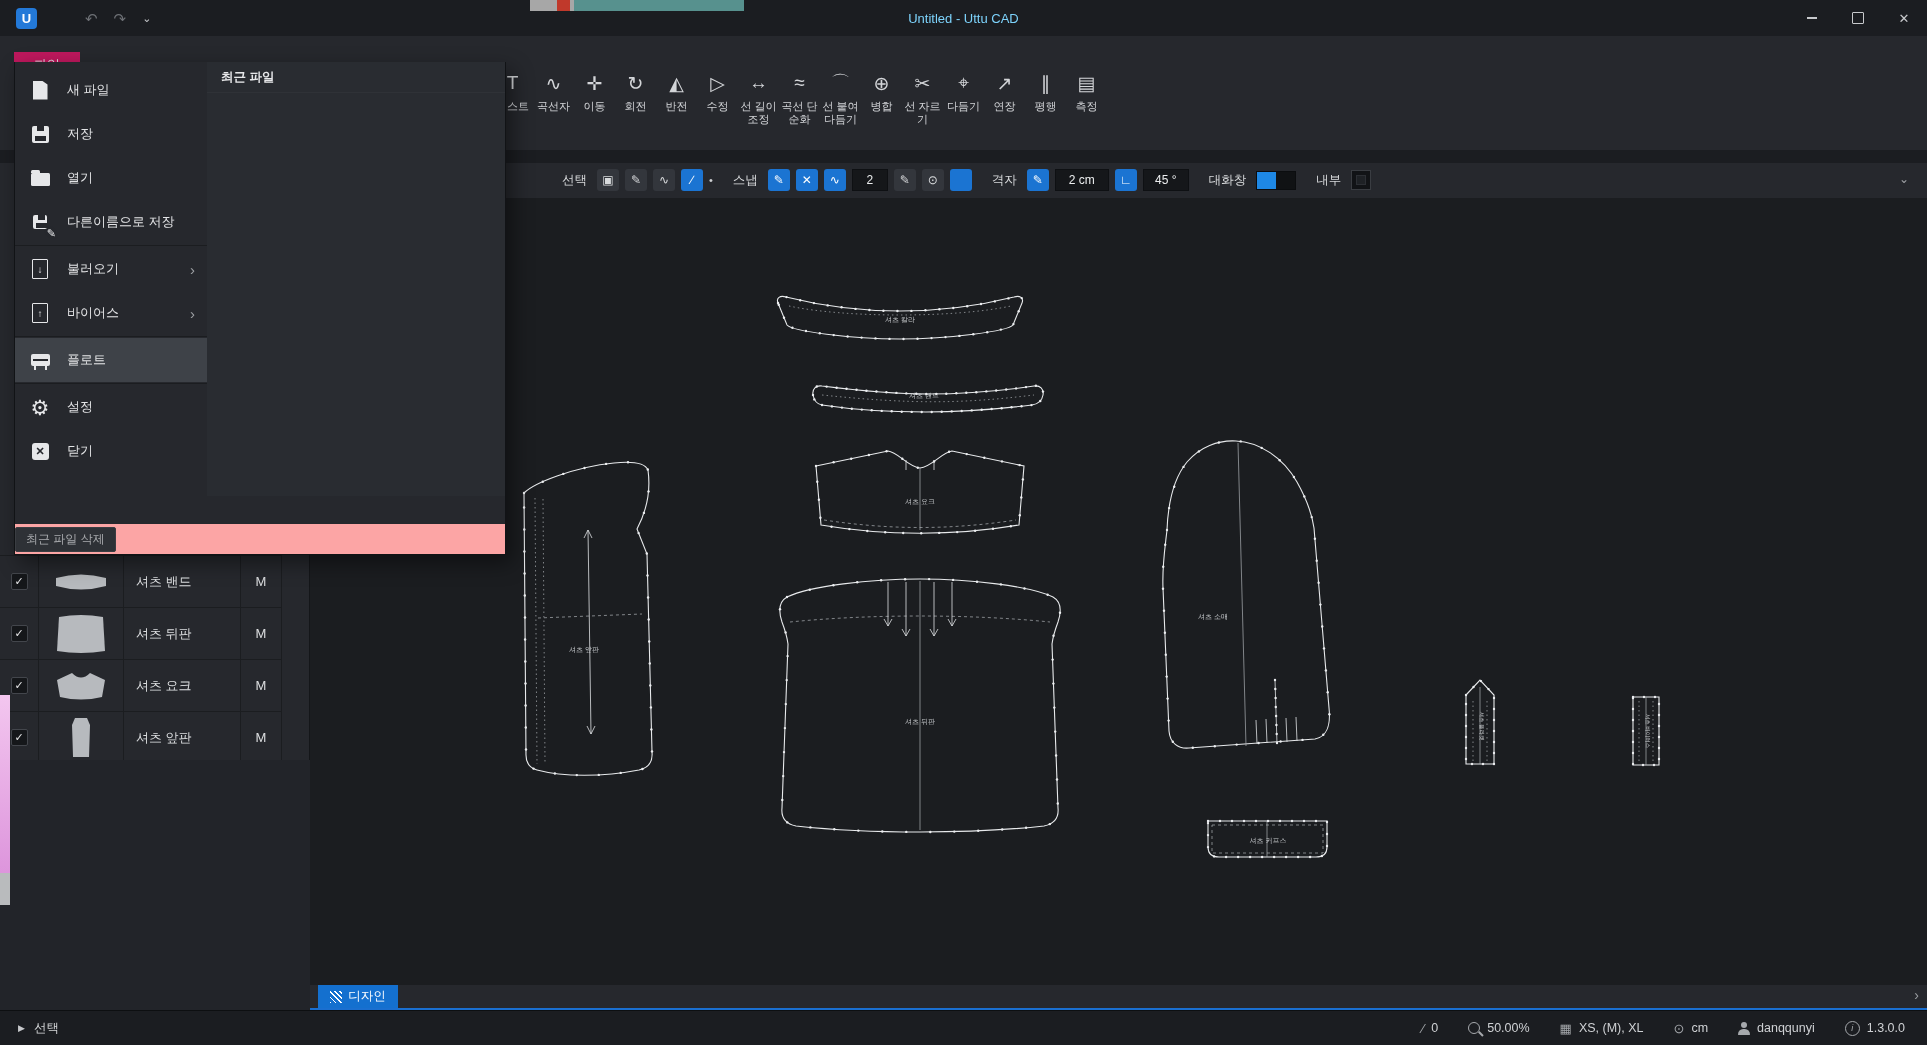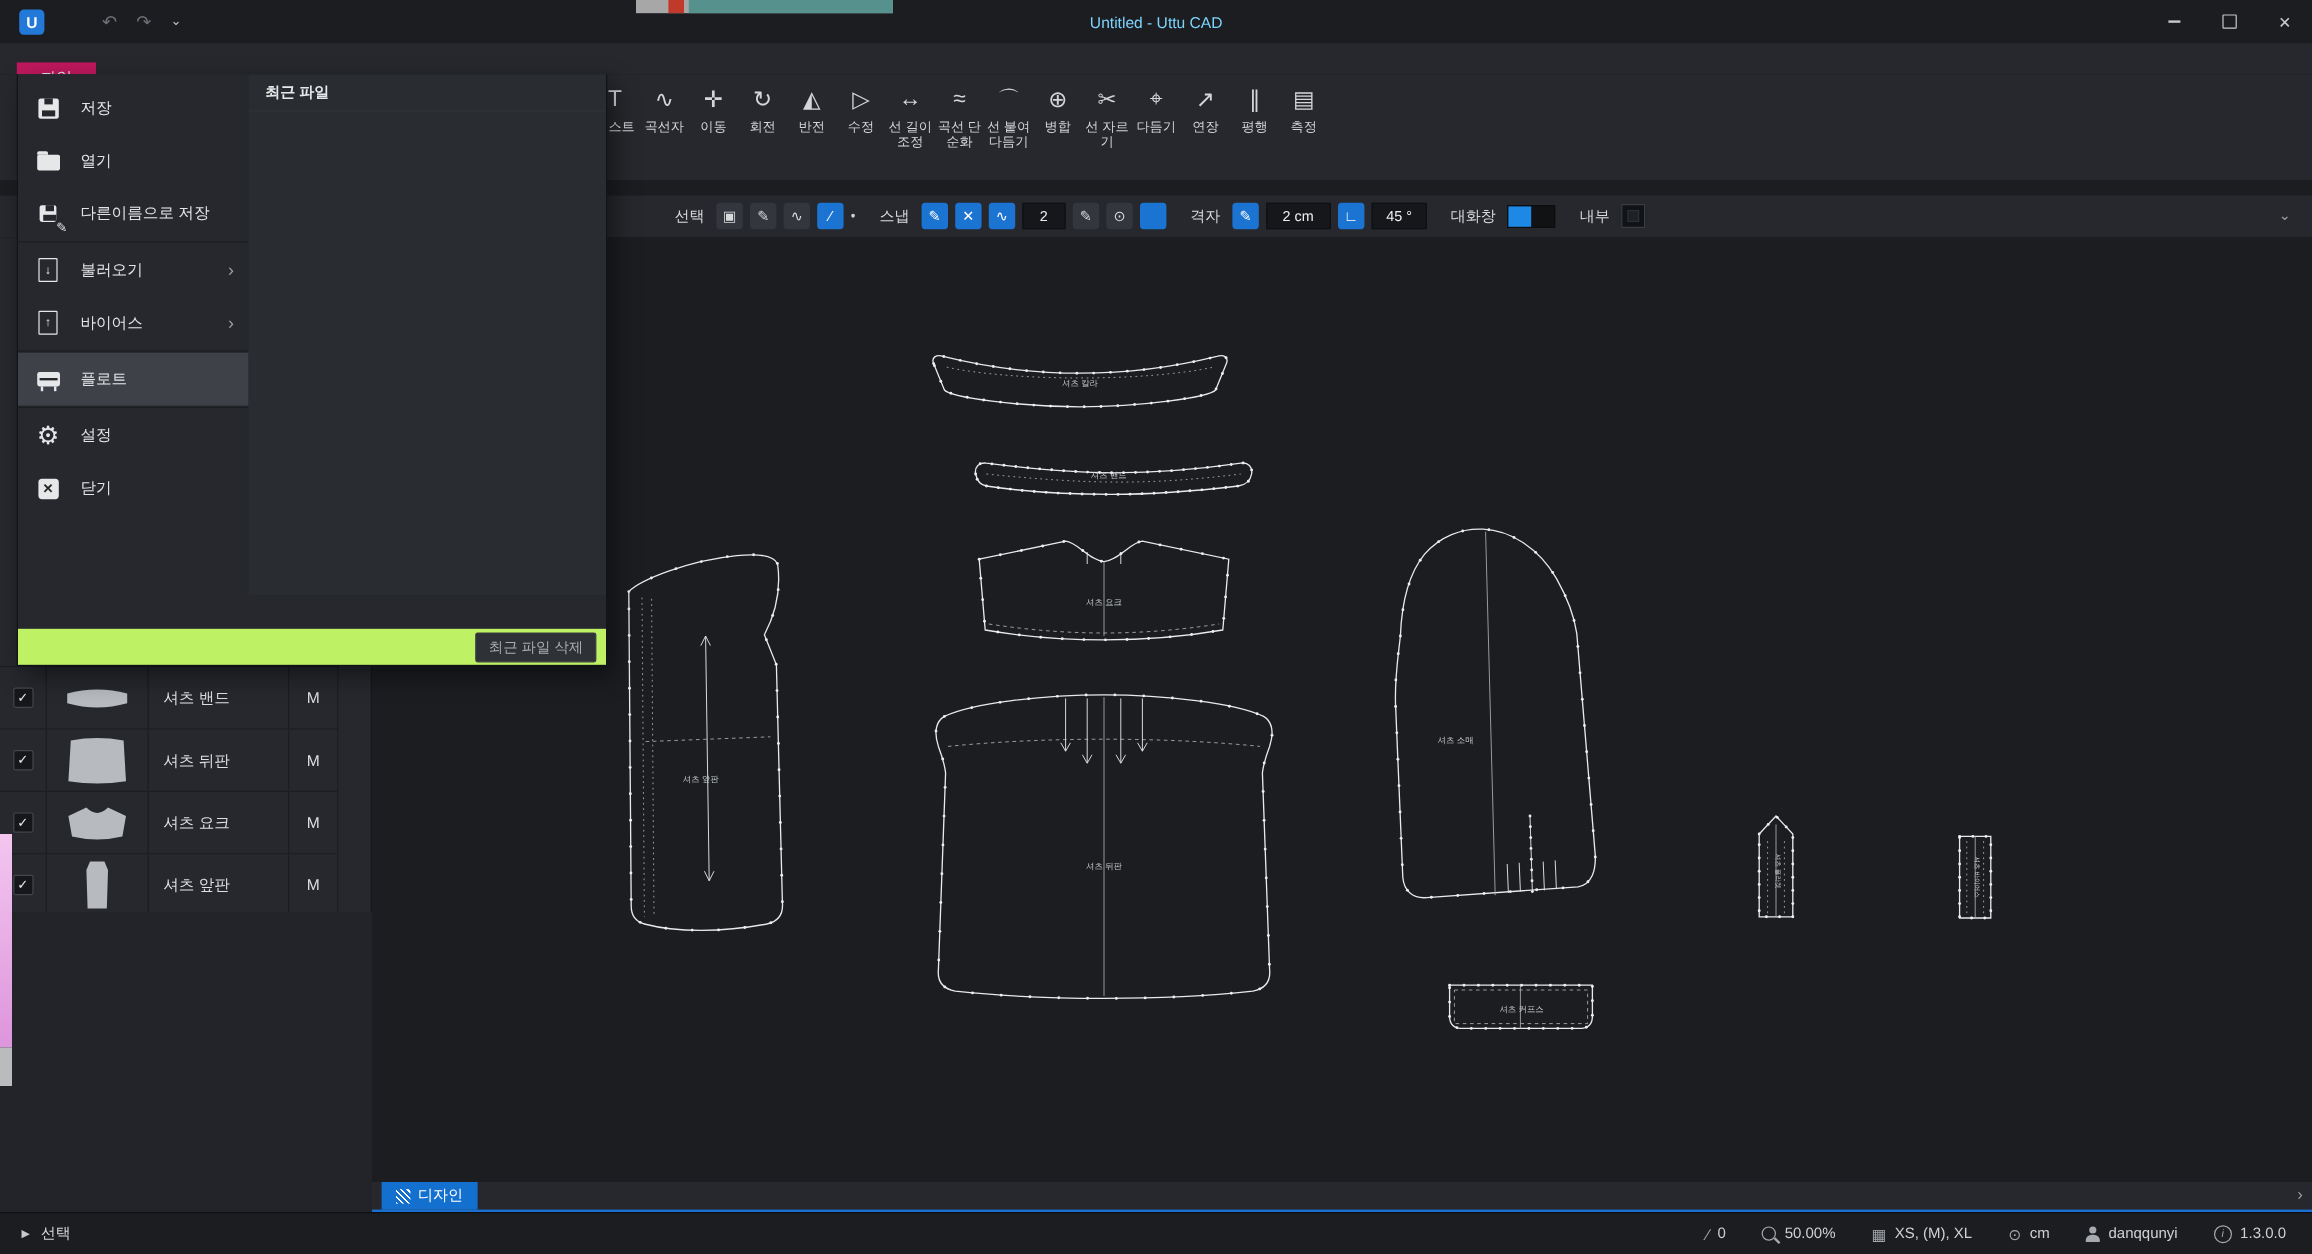--- a/index.html
+++ b/index.html
@@ -116,21 +116,21 @@
   .fm-left{width:192px;display:flex;flex-direction:column;padding-top:6px;background:#26282d;box-sizing:border-box;}
   .fm-item{height:44px;display:flex;align-items:center;gap:14px;padding-left:12px;position:relative;color:#e3e4e6;font-size:13px;}
   .fm-item.selected{background:#3e4248;}
   .fm-sep{height:1px;background:#1b1d20;margin:1px 0;}
   .fm-arrow{position:absolute;right:12px;color:#9da0a4;font-size:15px;}
   .mi{width:26px;height:26px;display:flex;align-items:center;justify-content:center;position:relative;}
   .fm-right{flex:1;background:#292c31;display:flex;flex-direction:column;}
   .fm-right-header{height:30px;display:flex;align-items:center;padding-left:14px;color:#e7e8ea;font-size:12.5px;
                    font-weight:bold;border-bottom:1px solid #2f3237;}
   .fm-list{flex:1;}
-  .fm-footer{height:30px;background:#bef264;display:flex;align-items:center;justify-content:flex-end;padding-right:8px;margin-top:28px;}
+  .fm-footer{height:30px;background:#fca5a5;display:flex;align-items:center;justify-content:flex-start;padding-right:8px;margin-top:28px;}
   .fm-del{background:#2e3136;border:1px solid #3a3d42;color:#aaacaf;font-size:12px;padding:3px 10px;border-radius:2px;}
 
   
   .ic-page{width:15px;height:19px;background:#e6e7e9;clip-path:polygon(0 0,62% 0,100% 21%,100% 100%,0 100%);}
   .ic-folder{width:19px;height:13px;background:#e6e7e9;border-radius:1.5px;position:relative;margin-top:3px;}
   .ic-folder::before{content:"";position:absolute;top:-3px;left:0;width:9px;height:3px;background:#e6e7e9;border-radius:1.5px 1.5px 0 0;}
   .ic-floppy{width:17px;height:17px;background:#e6e7e9;border-radius:2px;position:relative;}
   .ic-floppy::before{content:"";position:absolute;top:0;left:5px;width:7px;height:5px;background:#26282d;}
   .ic-floppy::after{content:"";position:absolute;bottom:1.5px;left:3px;width:11px;height:5px;background:#26282d;}
   .ic-floppy.small{width:14px;height:14px;}
@@ -798,20 +798,26 @@
       </div>
     </div>
   </div>
 
   <div class="file-menu">
     <div class="fm-body">
       <div class="fm-left">
 
         <div class="fm-item">
           <span class="mi">
+              <span class="ic-page"></span>
+            </span>
+          <span>새 파일</span>
+        </div>
+        <div class="fm-item">
+          <span class="mi">
               <span class="ic-floppy"></span>
             </span>
           <span>저장</span>
         </div>
         <div class="fm-item">
           <span class="mi">
               <span class="ic-folder"></span>
             </span>
           <span>열기</span>
         </div>

